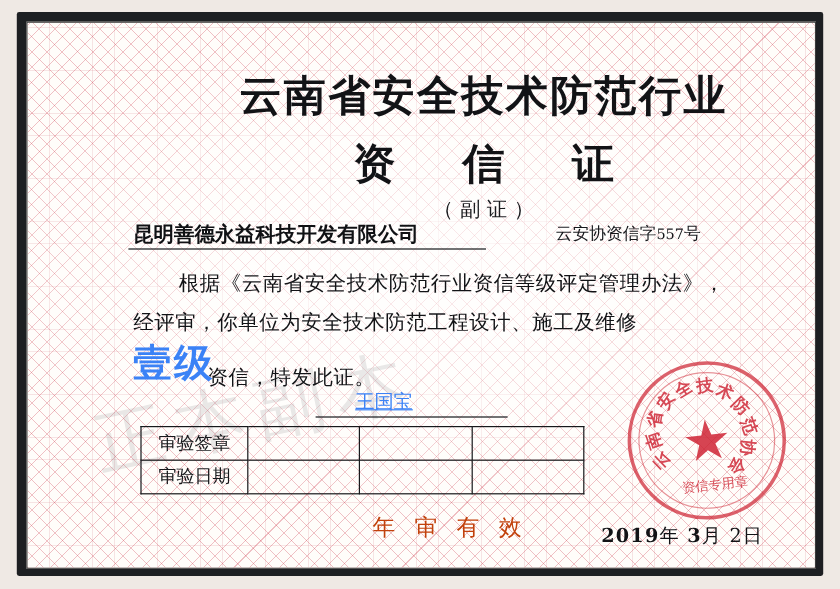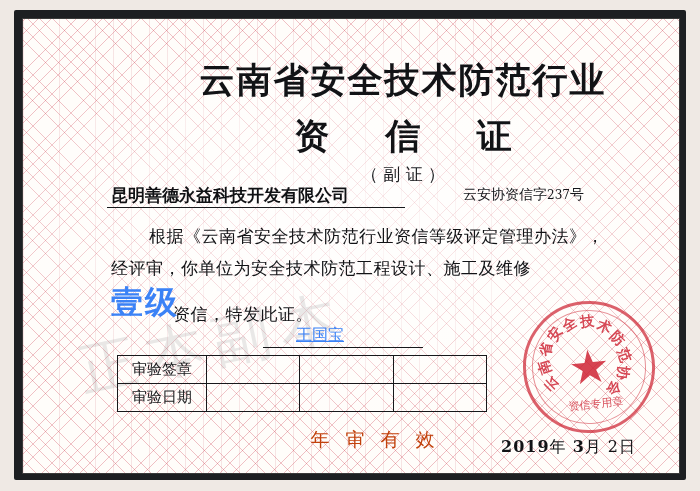--- a/index.html
+++ b/index.html
@@ -340,21 +340,21 @@
     <div class="content">
 
       <div class="title-1">云南省安全技术防范行业</div>
       <div class="title-2">资 信 证</div>
       <div class="subtitle">（ 副 证 ）</div>
 
       <div class="company">昆明善德永益科技开发有限公司</div>
       <div class="company-underline"></div>
 
       <div class="doc-no">
-        <span>云安协资信字</span><span class="num">237</span><span>号</span>
+        <span>云安协资信字</span><span class="num">557</span><span>号</span>
       </div>
 
       <div class="body-line l2">经评审，你单位为安全技术防范工程设计、施工及维修</div>
       <div class="body-line l1">根据《云南省安全技术防范行业资信等级评定管理办法》，</div>
       <div class="grade">壹级</div>
       <div class="body-line l3">资信，特发此证。</div>
 
       <div class="legal-rep-name">王国宝</div>
       <div class="legal-rep-underline"></div>
 

